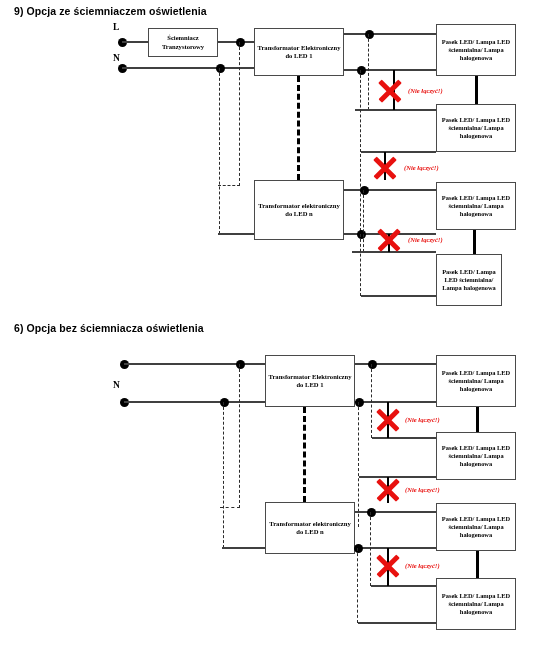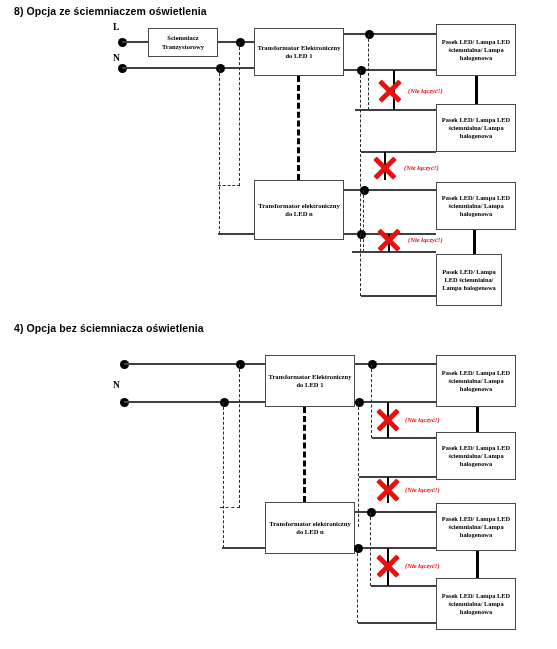--- a/index.html
+++ b/index.html
@@ -69,21 +69,21 @@
   .warn{
     position:absolute;color:#e8110f;font-style:italic;font-weight:bold;
     font-family:"Liberation Serif",serif;font-size:6.6px;white-space:nowrap;
   }
 </style>
 </head>
 <body>
 
 <div class="canvas">
 
-  <div class="heading" id="h1">8) Opcja ze ściemniaczem oświetlenia</div>
+  <div class="heading" id="h1">9) Opcja ze ściemniaczem oświetlenia</div>
 
   <div class="term" style="left:113px;top:22px;">L</div>
   <div class="term" style="left:113px;top:53px;">N</div>
 
   <div class="node" style="left:122px;top:42px;"></div>
   <div class="node" style="left:122px;top:68px;"></div>
 
   <div class="wire wh" style="left:122px;top:42px;width:26px;"></div>
 
   <div class="box dim" style="left:148px;top:28px;width:70px;height:29px;">
@@ -169,21 +169,21 @@
 
   <div class="box led" style="left:436px;top:182px;width:80px;height:48px;">
     <span>Pasek LED/ Lampa LED ściemnialna/ Lampa halogenowa</span>
   </div>
 
   <div class="box led5" style="left:436px;top:254px;width:66px;height:52px;">
     <span>Pasek LED/ Lampa LED ściemnialna/ Lampa halogenowa</span>
   </div>
   <div class="wire wv thick" style="left:474px;top:230px;height:24px;width:3px;margin-left:-1.5px;"></div>
 
-  <div class="heading" id="h2">4) Opcja bez ściemniacza oświetlenia</div>
+  <div class="heading" id="h2">6) Opcja bez ściemniacza oświetlenia</div>
 
   <div class="term" style="left:113px;top:380px;">N</div>
   <div class="node" style="left:124px;top:364px;"></div>
   <div class="node" style="left:124px;top:402px;"></div>
 
   <div class="wire wh" style="left:124px;top:364px;width:141px;"></div>
   <div class="node" style="left:240px;top:364px;"></div>
   <div class="wire wh" style="left:124px;top:402px;width:141px;"></div>
   <div class="node" style="left:224px;top:402px;"></div>
 

